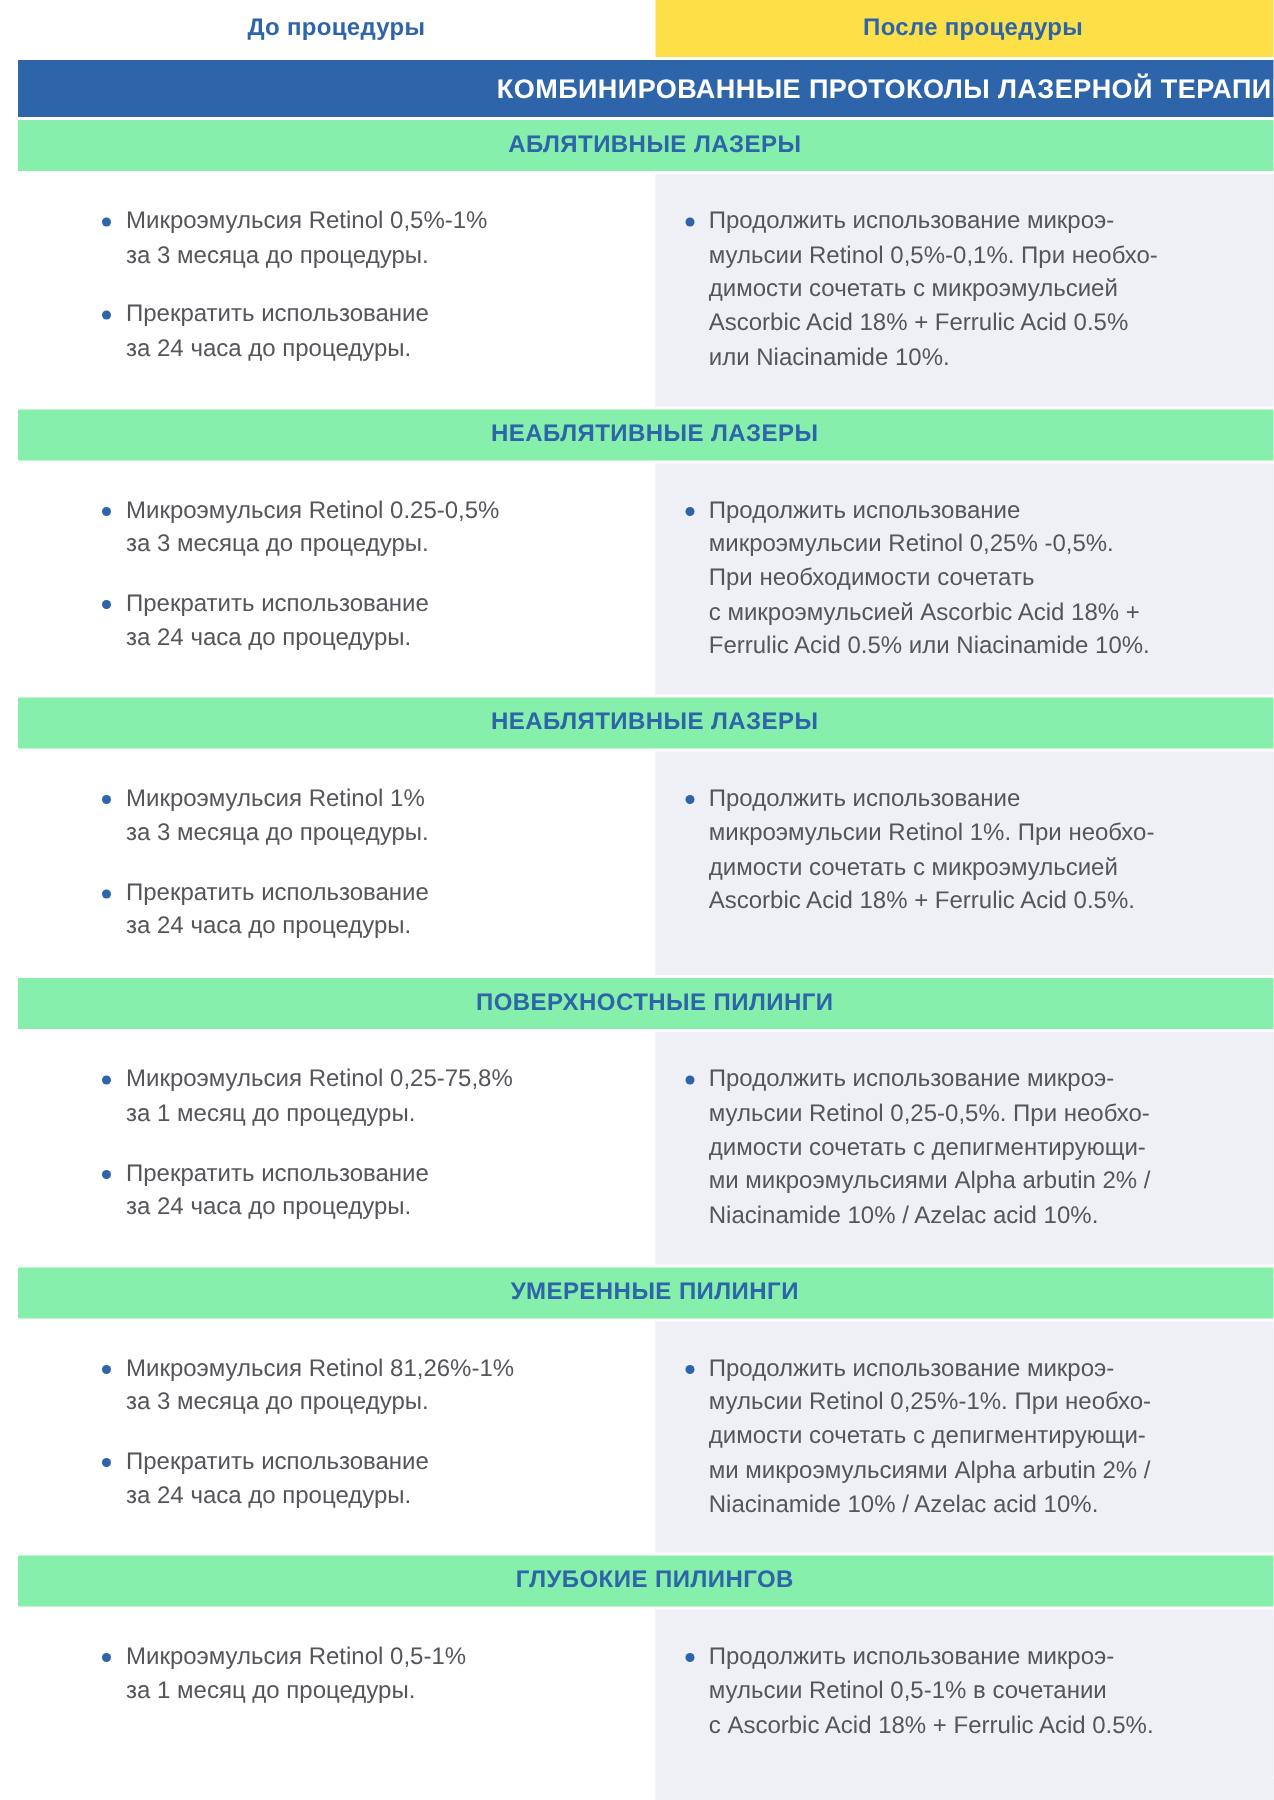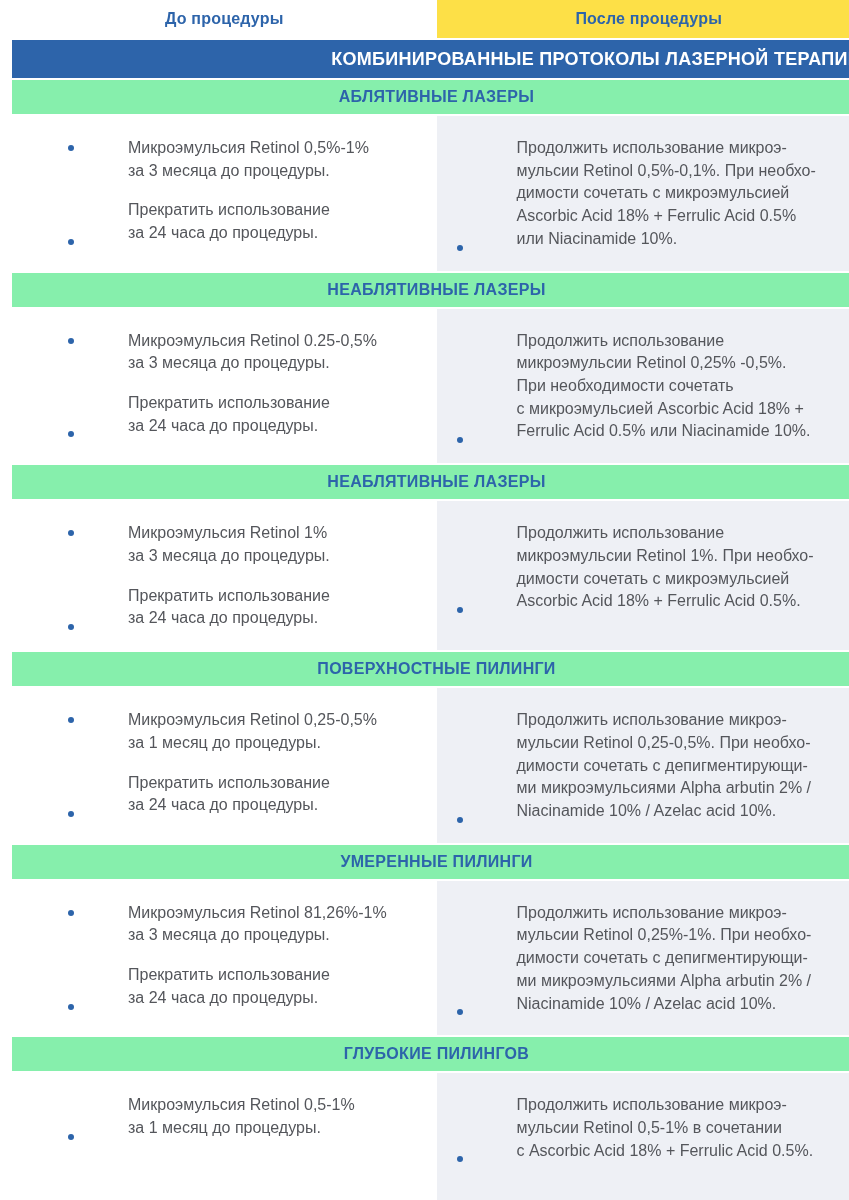--- a/index.html
+++ b/index.html
@@ -15,22 +15,22 @@
   .header-cell.after{background:#fde047;}
   .banner-main{flex:none;background:#2d64aa;color:#ffffff;text-align:right;
     font-weight:bold;font-size:18px;line-height:38px;height:38px;letter-spacing:0.3px;}
   .banner-sub{flex:none;background:#86efac;color:#2d64aa;text-align:center;
     font-weight:bold;font-size:16px;line-height:34px;height:34px;letter-spacing:0.3px;}
   .content-row{display:flex;flex:none;align-items:stretch;}
   .content-row.grow{flex:1;}
   .cell{width:50%;box-sizing:border-box;padding-top:21px;padding-bottom:20px;}
   .cell-before{background:#ffffff;padding-left:56px;padding-right:24px;}
   .cell-after{background:#eef0f5;padding-left:20px;padding-right:26px;}
-  .li-item{display:flex;margin-bottom:17px;gap:44px;}
-  .li-item:last-child{margin-bottom:0;align-items:flex-end;}
+  .li-item{display:flex;margin-bottom:17px;}
+  .li-item:last-child{margin-bottom:0;}
   .bullet{width:6px;height:6px;border-radius:50%;background:#2d64aa;margin:8px 10px 0 0;flex:none;}
   .li-text{font-size:16px;line-height:1.42;color:#54565b;white-space:pre-line;}
 </style>
 </head>
 <body>
 
 <div class="page">
 
   <div class="header-row">
     <div class="header-cell before">До процедуры</div>
@@ -116,21 +116,21 @@
       </div>
     </div>
   </div>
 
 
   <div class="banner-sub">ПОВЕРХНОСТНЫЕ ПИЛИНГИ</div>
   <div class="content-row">
     <div class="cell cell-before">
       <div class="li-item">
         <span class="bullet"></span>
-        <span class="li-text">Микроэмульсия Retinol 0,25-0,5%
+        <span class="li-text">Микроэмульсия Retinol 0,25-75,8%
 за 1 месяц до процедуры.</span>
       </div>
       <div class="li-item">
         <span class="bullet"></span>
         <span class="li-text">Прекратить использование
 за 24 часа до процедуры.</span>
       </div>
     </div>
     <div class="cell cell-after">
       <div class="li-item">

